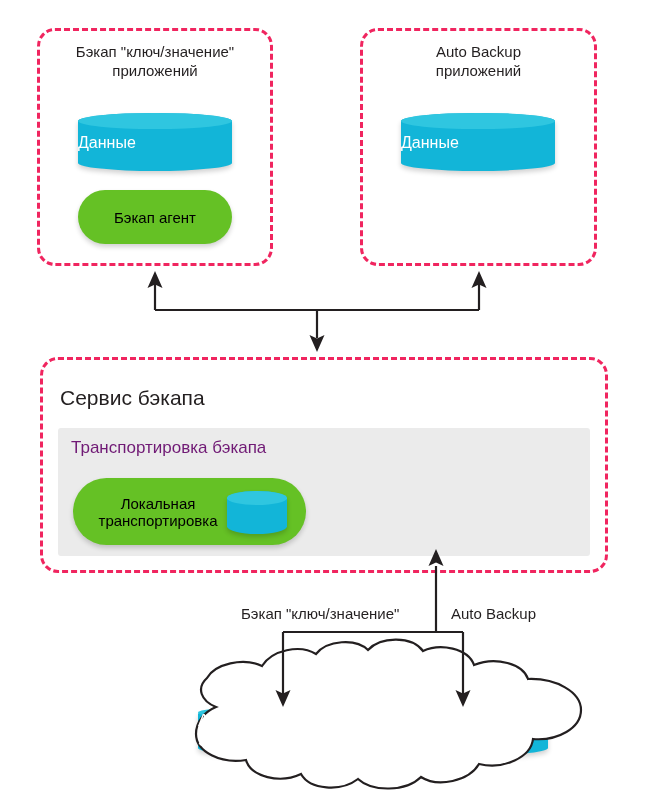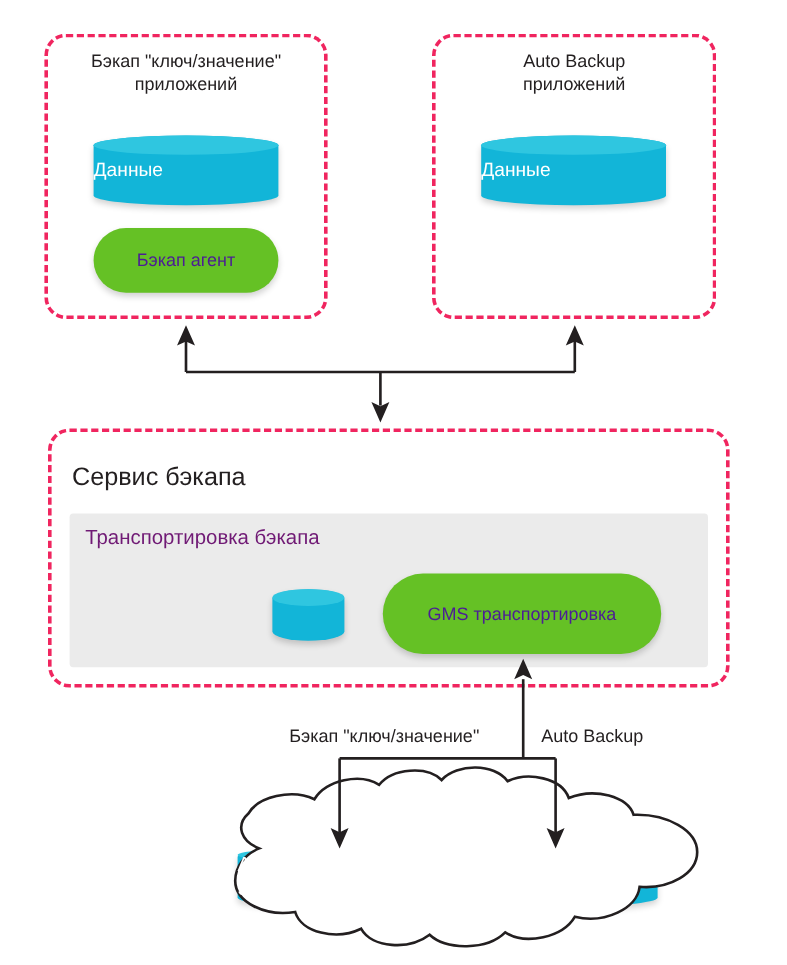--- a/index.html
+++ b/index.html
@@ -75,21 +75,21 @@
     position: absolute;
     background: #65c125;
     border-radius: 999px;
     box-shadow: 0 3px 5px rgba(0,0,0,0.18);
   }
   .pill .pill-label {
     position: absolute;
     top: 50%;
     transform: translateY(-50%);
     text-align: center;
-    color: #4c1d95;
+    color: #000000;
     font-size: 15px;
     line-height: 17px;
     white-space: pre-line;
   }
 
   
   .grey-panel {
     position: absolute;
     background: #ebebeb;
     border-radius: 3px;
@@ -152,28 +152,29 @@
 
 
   <div class="dashed-box" style="left:40px; top:357px; width:568px; height:216px;"></div>
 
   <div class="service-title" style="left:60px; top:369px;">Сервис бэкапа</div>
 
   <div class="grey-panel" style="left:58px; top:428px; width:532px; height:128px;"></div>
 
   <div class="grey-panel-title" style="left:71px; top:437px;">Транспортировка бэкапа</div>
 
+  <div class="pill" style="left:73px; top:478px; width:233px; height:67px;">
+    <div class="pill-label" style="left:10px; width:150px;">Локальная
+транспортировка</div>
+  </div>
 
   <div class="cyl" style="left:227px; top:491px; width:60px; height:43px; border-radius:50% / 18%;">
     <div class="cyl-top" style="height:32%;"></div>
   </div>
 
-  <div class="pill" style="left:319px; top:478px; width:232px; height:67px;">
-    <div class="pill-label" style="left:0; right:0;">GMS транспортировка</div>
-  </div>
 
   <div class="conn-label" style="left:241px; top:605px;">Бэкап "ключ/значение"</div>
 
   <div class="conn-label" style="left:451px; top:605px;">Auto Backup</div>
 
   <div class="cyl" style="left:198px; top:706px; width:170px; height:50px; border-radius:50% / 16%;">
     <div class="cyl-top" style="height:26%;"></div>
     <div class="cyl-label" style="font-size:17px; line-height:20px;">Android Backup
 Service</div>
   </div>

